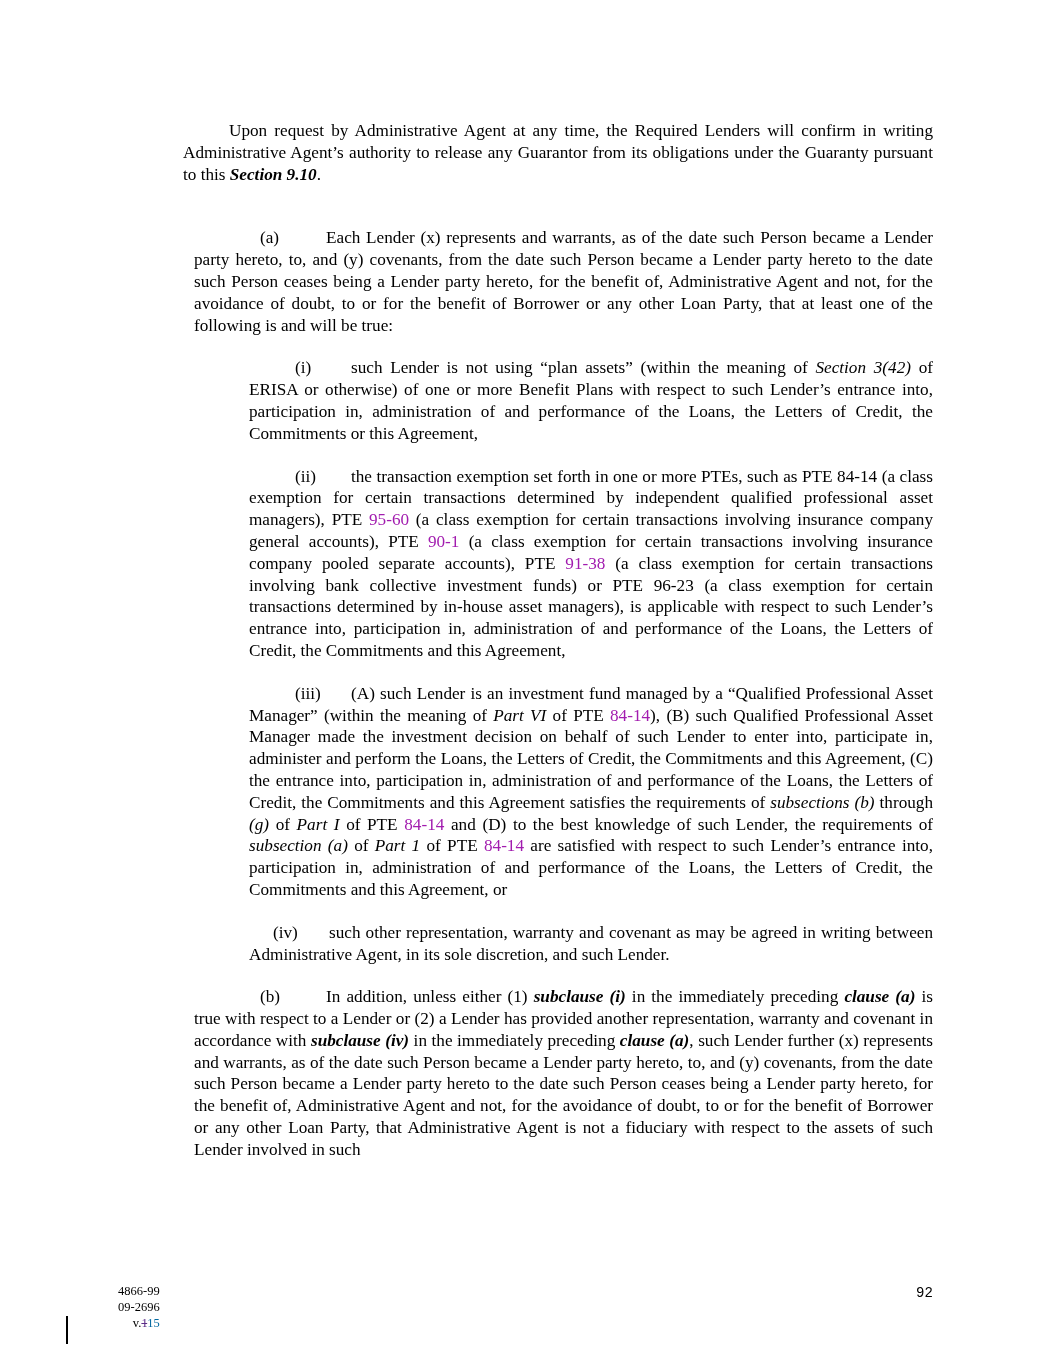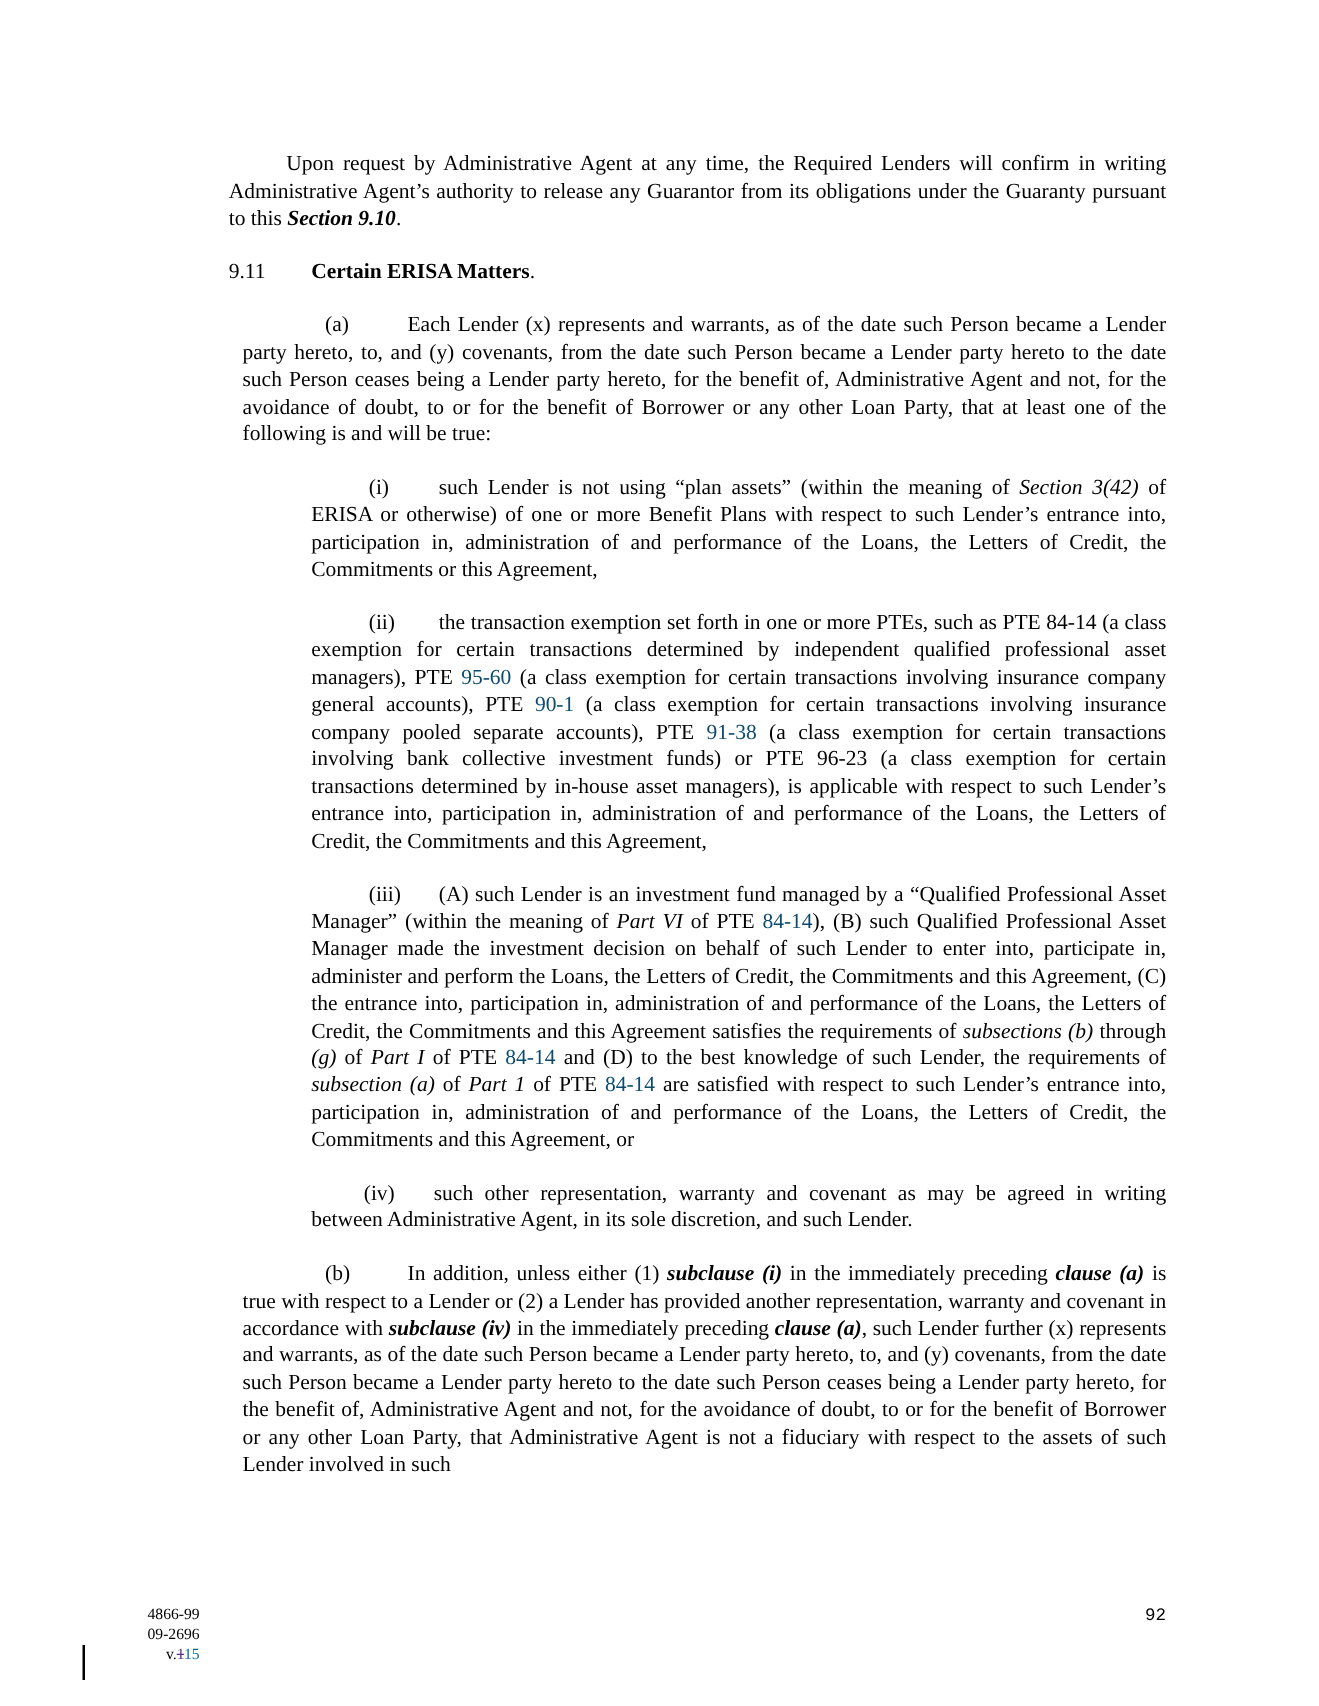--- a/index.html
+++ b/index.html
@@ -37,21 +37,21 @@
     display: inline-block;
     width: 66px;
   }
   .hang-num2 {
     display: inline-block;
     width: 56px;
   }
   .bold { font-weight: bold; }
   .ital { font-style: italic; }
   .bi { font-weight: bold; font-style: italic; }
-  .lnk { color: #0c4a6e; }
+  .lnk { color: #a21caf; }
   .heading-row {
     font-size: 17.2px;
     line-height: 21.8px;
     margin-left: 0;
   }
   .heading-num {
     display: inline-block;
     width: 66px;
     text-indent: 0;
   }
@@ -87,41 +87,40 @@
 <body>
 
 <div class="page">
 
   <div class="content">
 
     <p class="indent-first"><span>Upon request by Administrative Agent at any time, the Required Lenders will confirm in writing Administrative Agent’s authority to release any Guarantor from its obligations under the Guaranty pursuant to this </span><span class="bi">Section 9.10</span><span>.</span></p>
 
     <div class="gap"></div>
 
-    <p class="heading-row"><span class="heading-num" style="margin-left:0px;"><span>9.11</span></span><span class="bold">Certain ERISA Matters</span><span>.</span></p>
 
     <div class="gap"></div>
 
     <p class="lvl1"><span class="hang-num" style="margin-left:66px;">(a)</span><span>Each Lender (x) represents and warrants, as of the date such Person became a Lender party hereto, to, and (y) covenants, from the date such Person became a Lender party hereto to the date such Person ceases being a Lender party hereto, for the benefit of, Administrative Agent and not, for the avoidance of doubt, to or for the benefit of Borrower or any other Loan Party, that at least one of the following is and will be true:</span></p>
 
     <div class="gap"></div>
 
     <p class="lvl2"><span class="hang-num2" style="margin-left:46px;">(i)</span><span>such Lender is not using “plan assets” (within the meaning of </span><span class="ital">Section 3(42)</span><span> of ERISA or otherwise) of one or more Benefit Plans with respect to such Lender’s entrance into, participation in, administration of and performance of the Loans, the Letters of Credit, the Commitments or this Agreement,</span></p>
 
     <div class="gap"></div>
 
     <p class="lvl2"><span class="hang-num2" style="margin-left:46px;">(ii)</span><span>the transaction exemption set forth in one or more PTEs, such as PTE 84-14 (a class exemption for certain transactions determined by independent qualified professional asset managers), PTE </span><span class="lnk">95-60</span><span> (a class exemption for certain transactions involving insurance company general accounts), PTE </span><span class="lnk">90-1</span><span> (a class exemption for certain transactions involving insurance company pooled separate accounts), PTE </span><span class="lnk">91-38</span><span> (a class exemption for certain transactions involving bank collective investment funds) or PTE 96-23 (a class exemption for certain transactions determined by in-house asset managers), is applicable with respect to such Lender’s entrance into, participation in, administration of and performance of the Loans, the Letters of Credit, the Commitments and this Agreement,</span></p>
 
     <div class="gap"></div>
 
     <p class="lvl2"><span class="hang-num2" style="margin-left:46px;">(iii)</span><span>(A) such Lender is an investment fund managed by a “Qualified Professional Asset Manager” (within the meaning of </span><span class="ital">Part VI</span><span> of PTE </span><span class="lnk">84-14</span><span>), (B) such Qualified Professional Asset Manager made the investment decision on behalf of such Lender to enter into, participate in, administer and perform the Loans, the Letters of Credit, the Commitments and this Agreement, (C) the entrance into, participation in, administration of and performance of the Loans, the Letters of Credit, the Commitments and this Agreement satisfies the requirements of </span><span class="ital">subsections (b)</span><span> through </span><span class="ital">(g)</span><span> of </span><span class="ital">Part I</span><span> of PTE </span><span class="lnk">84-14</span><span> and (D) to the best knowledge of such Lender, the requirements of </span><span class="ital">subsection (a)</span><span> of </span><span class="ital">Part 1</span><span> of PTE </span><span class="lnk">84-14</span><span> are satisfied with respect to such Lender’s entrance into, participation in, administration of and performance of the Loans, the Letters of Credit, the Commitments and this Agreement, or</span></p>
 
     <div class="gap"></div>
 
-    <p class="lvl2"><span class="hang-num2" style="margin-left:42px;">(iv)</span><span>such other representation, warranty and covenant as may be agreed in writing between Administrative Agent, in its sole discretion, and such Lender.</span></p>
+    <p class="lvl2"><span class="hang-num2" style="margin-left:24px;">(iv)</span><span>such other representation, warranty and covenant as may be agreed in writing between Administrative Agent, in its sole discretion, and such Lender.</span></p>
 
     <div class="gap"></div>
 
     <p class="lvl1"><span class="hang-num" style="margin-left:66px;">(b)</span><span>In addition, unless either (1) </span><span class="bi">subclause (i)</span><span> in the immediately preceding </span><span class="bi">clause (a)</span><span> is true with respect to a Lender or (2) a Lender has provided another representation, warranty and covenant in accordance with </span><span class="bi">subclause (iv)</span><span> in the immediately preceding </span><span class="bi">clause (a)</span><span>, such Lender further (x) represents and warrants, as of the date such Person became a Lender party hereto, to, and (y) covenants, from the date such Person became a Lender party hereto to the date such Person ceases being a Lender party hereto, for the benefit of, Administrative Agent and not, for the avoidance of doubt, to or for the benefit of Borrower or any other Loan Party, that Administrative Agent is not a fiduciary with respect to the assets of such Lender involved in such</span></p>
 
   </div>
 
   <div class="footer">
     <div class="line">4866-99</div>
     <div class="line">09-2696</div>

